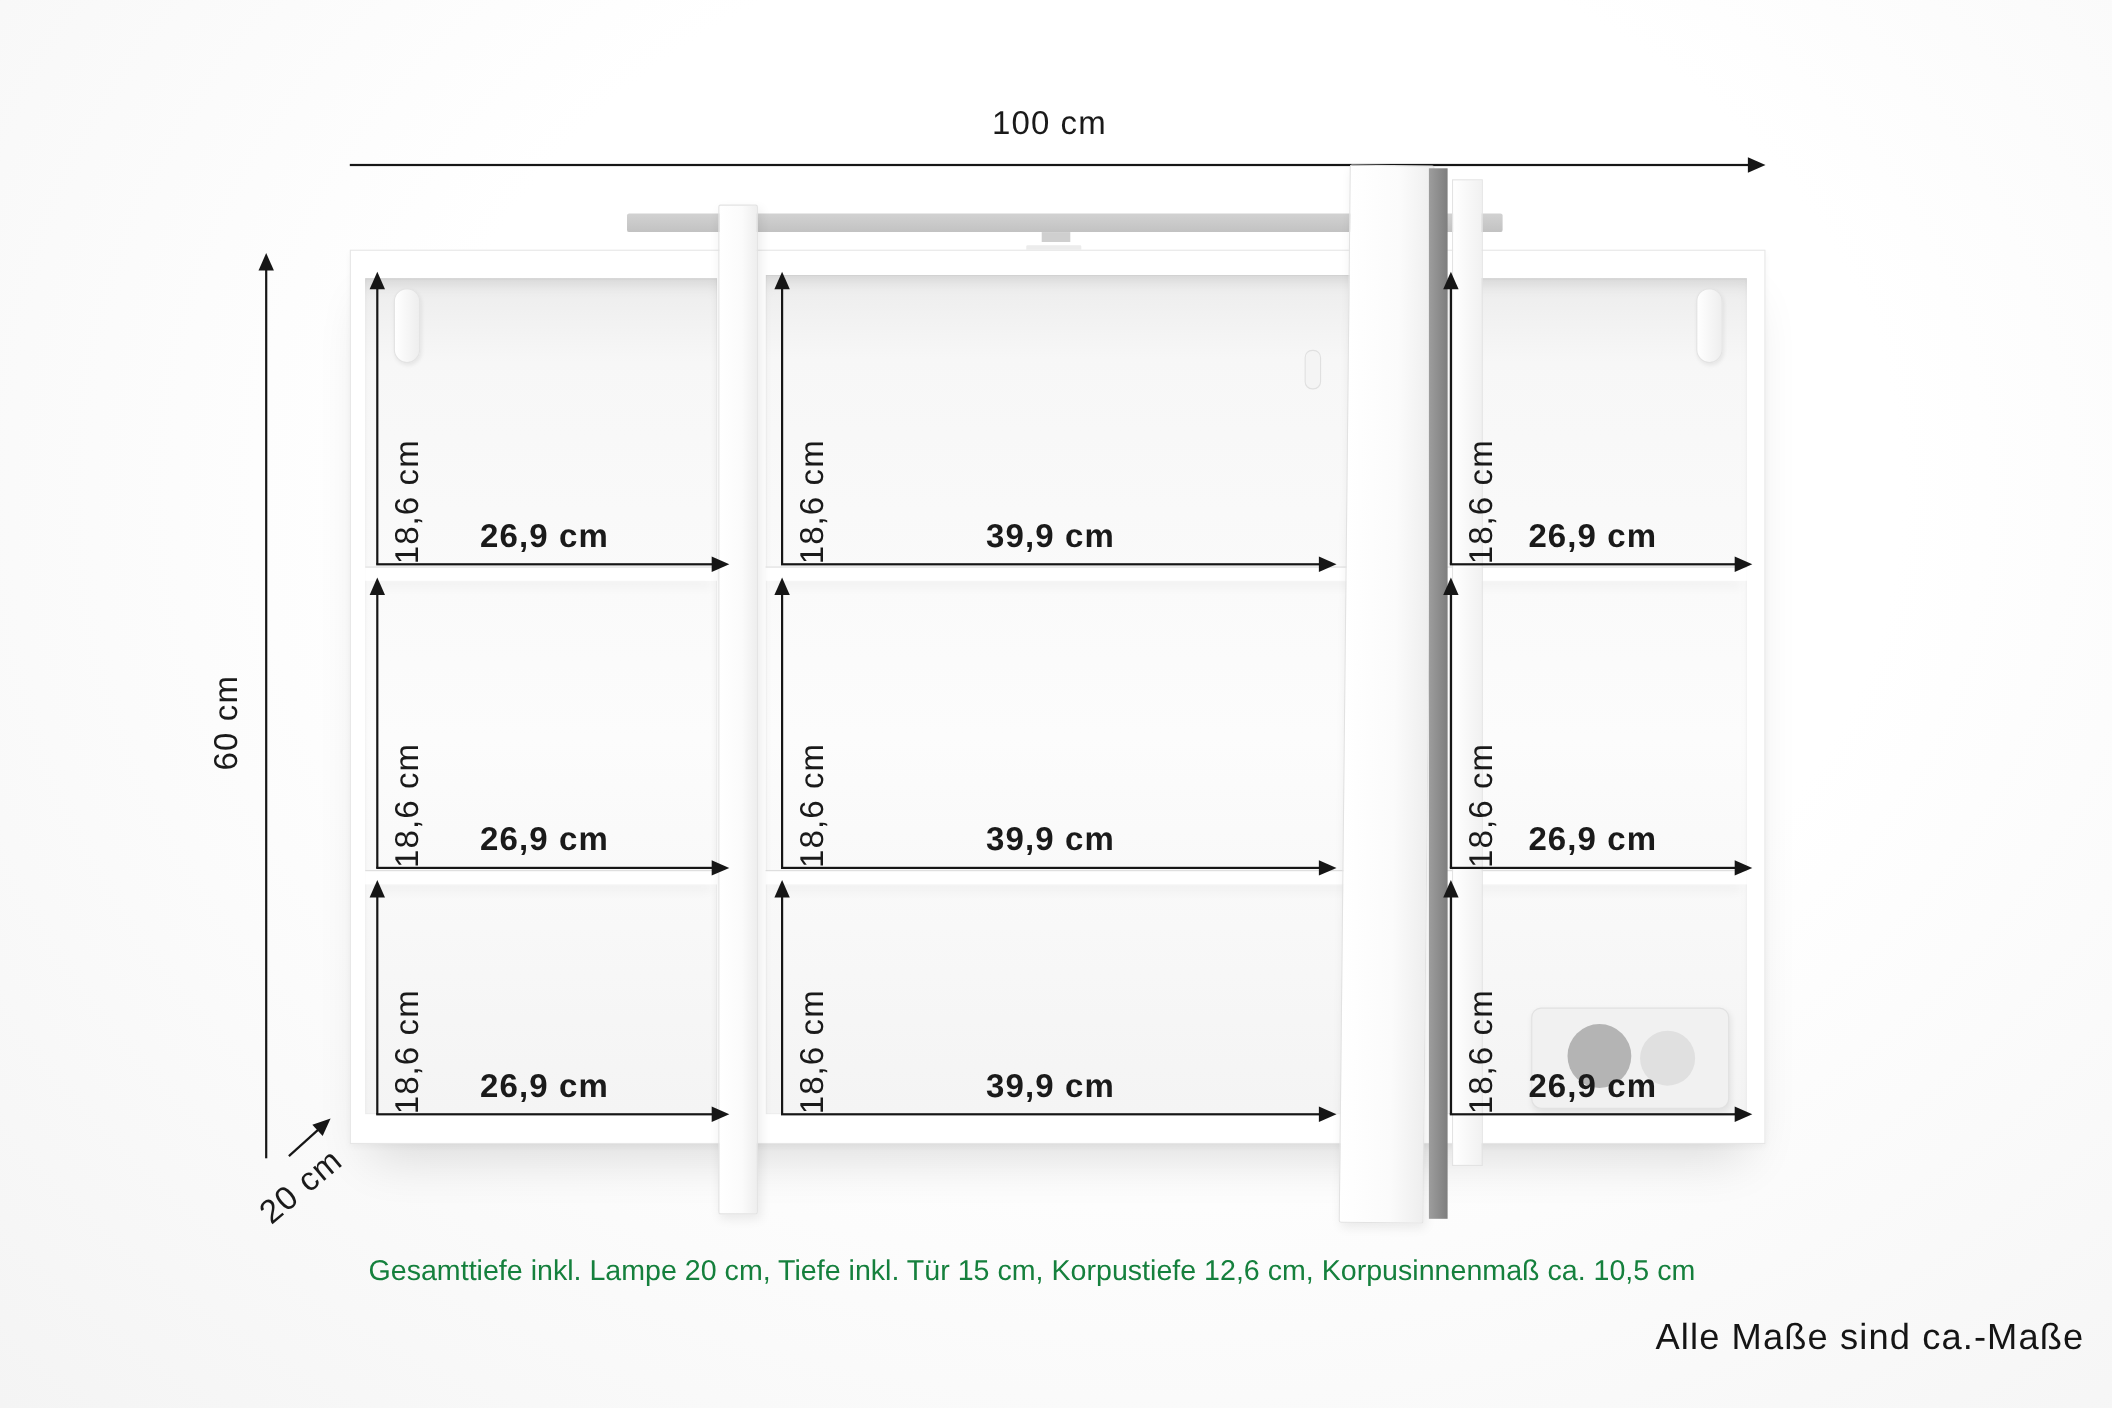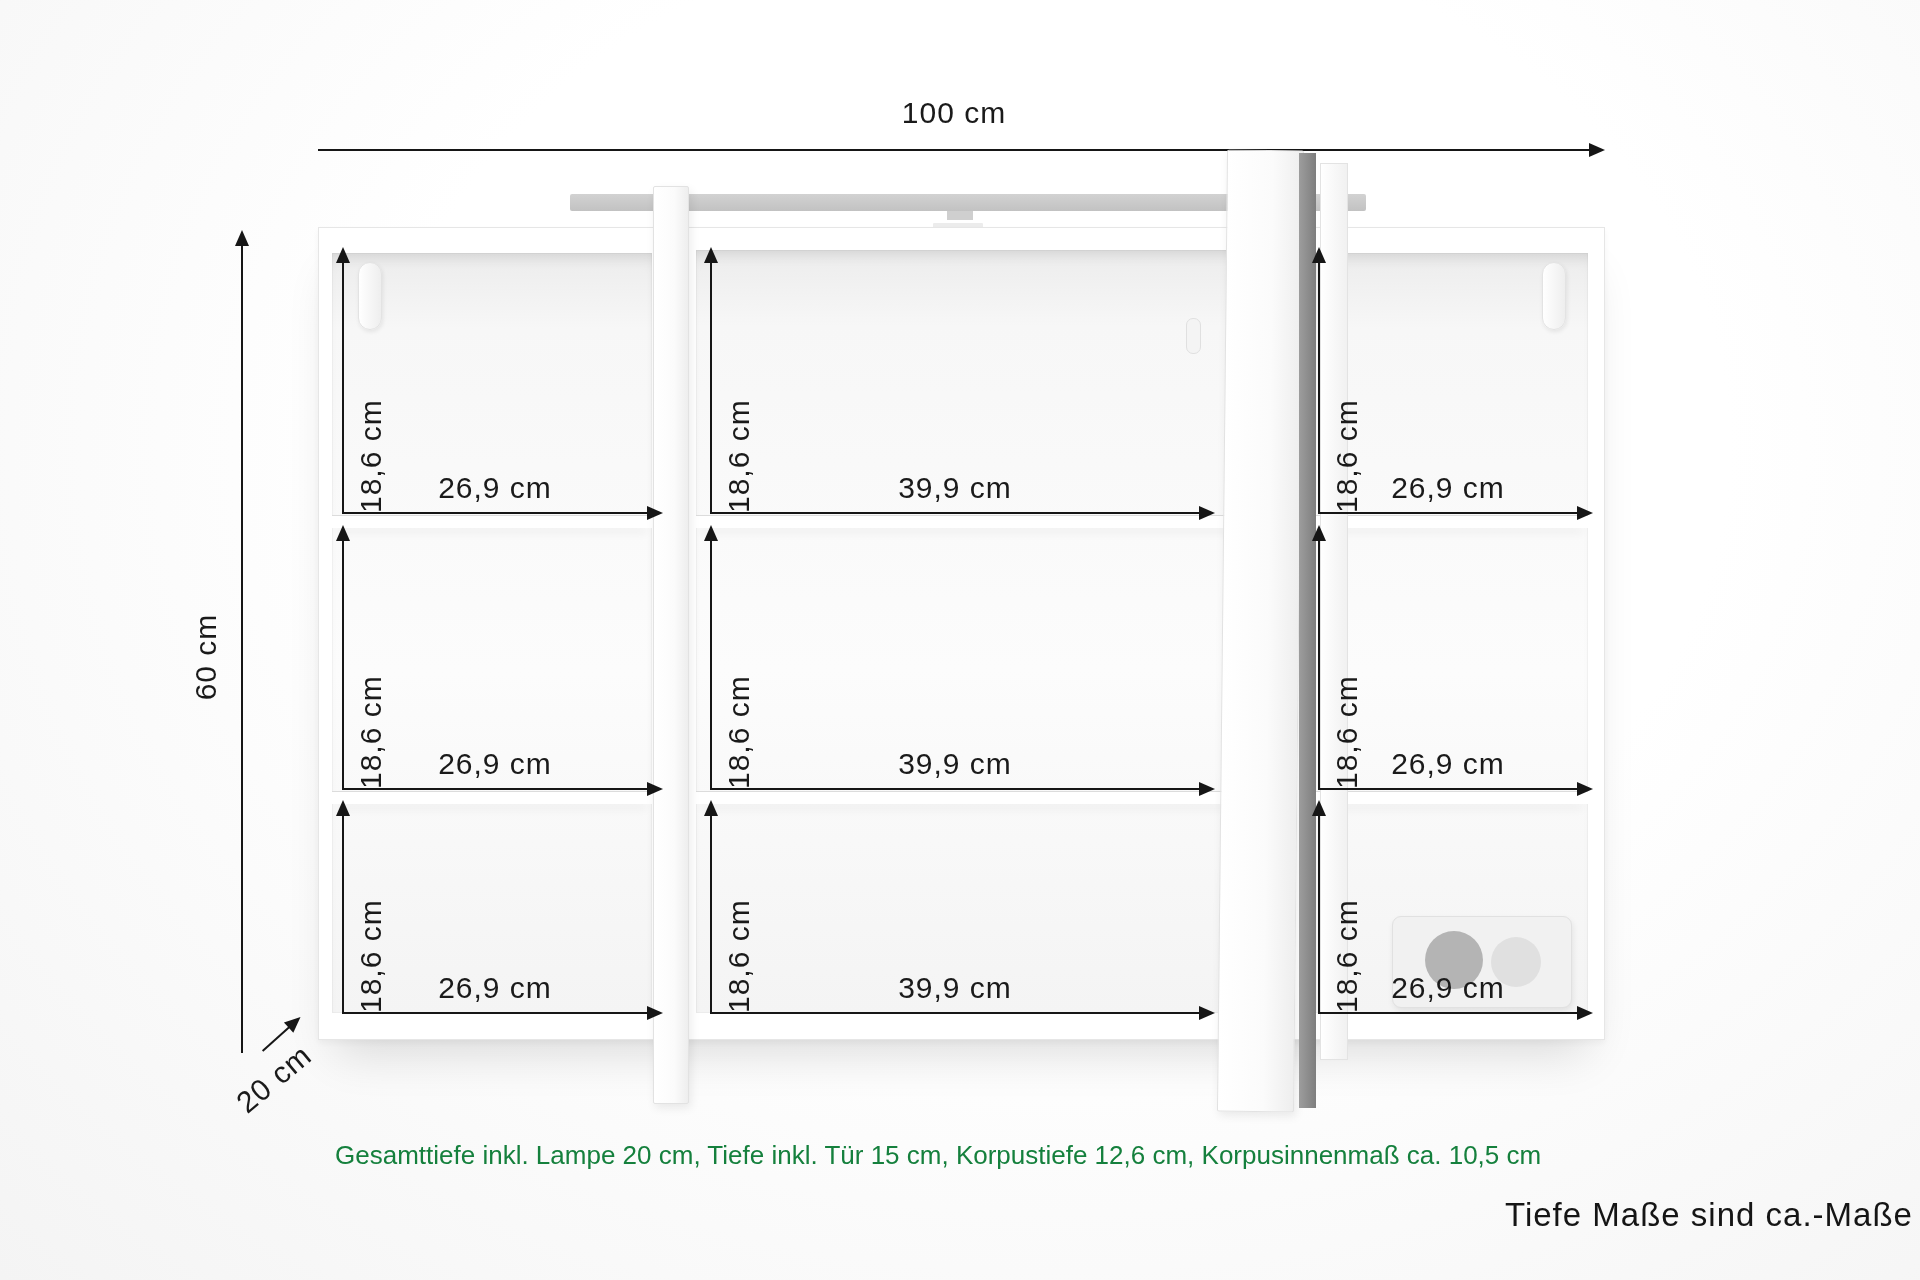--- a/index.html
+++ b/index.html
@@ -63,21 +63,21 @@
   .socket-circle.dark{left:32px;top:14px;width:58px;height:58px;background:var(--socket-dark);}
   .socket-circle.light{left:98px;top:20px;width:50px;height:50px;background:var(--socket-light);}
 
   
   .cell{position:absolute;z-index:10;}
   .cell .dim-v{left:0;top:0;bottom:0;}
   .cell .dim-h{left:0;right:0;bottom:-1px;}
   .cell .h-label{position:absolute;left:12px;top:0;height:100%;display:flex;align-items:center;
     writing-mode:vertical-rl;transform:rotate(180deg);font-size:30px;letter-spacing:1px;white-space:nowrap;}
   .cell .w-label{position:absolute;left:0;right:0;bottom:8px;text-align:center;
-    font-size:30px;letter-spacing:1px;white-space:nowrap;}
+    font-size:30px;letter-spacing:1px;white-space:nowrap;font-weight:bold;}
 
   .footnote{position:absolute;left:335px;top:1140px;font-size:26px;color:#15803d;}
   .disclaimer{position:absolute;left:1505px;top:1196px;font-size:33px;letter-spacing:1px;color:#151515;}
 </style>
 </head>
 <body>
 
 <div class="canvas">
 
   <div class="dim-label" style="left:318px;top:96px;width:1272px;text-align:center;">100 cm</div>
@@ -173,15 +173,15 @@
     <div class="w-label">39,9 cm</div>
   </div>
   <div class="cell" style="left:1318px;top:815px;width:260px;height:198px;">
     <div class="dim-v arrow-up"></div>
     <div class="h-label">18,6 cm</div>
     <div class="dim-h arrow-right"></div>
     <div class="w-label">26,9 cm</div>
   </div>
 
   <div class="footnote">Gesamttiefe inkl. Lampe 20 cm, Tiefe inkl. Tür 15 cm, Korpustiefe 12,6 cm, Korpusinnenmaß ca. 10,5 cm</div>
-  <div class="disclaimer">Tiefe Maße sind ca.-Maße</div>
+  <div class="disclaimer">Alle Maße sind ca.-Maße</div>
 
 </div>
 
 </body></html>

